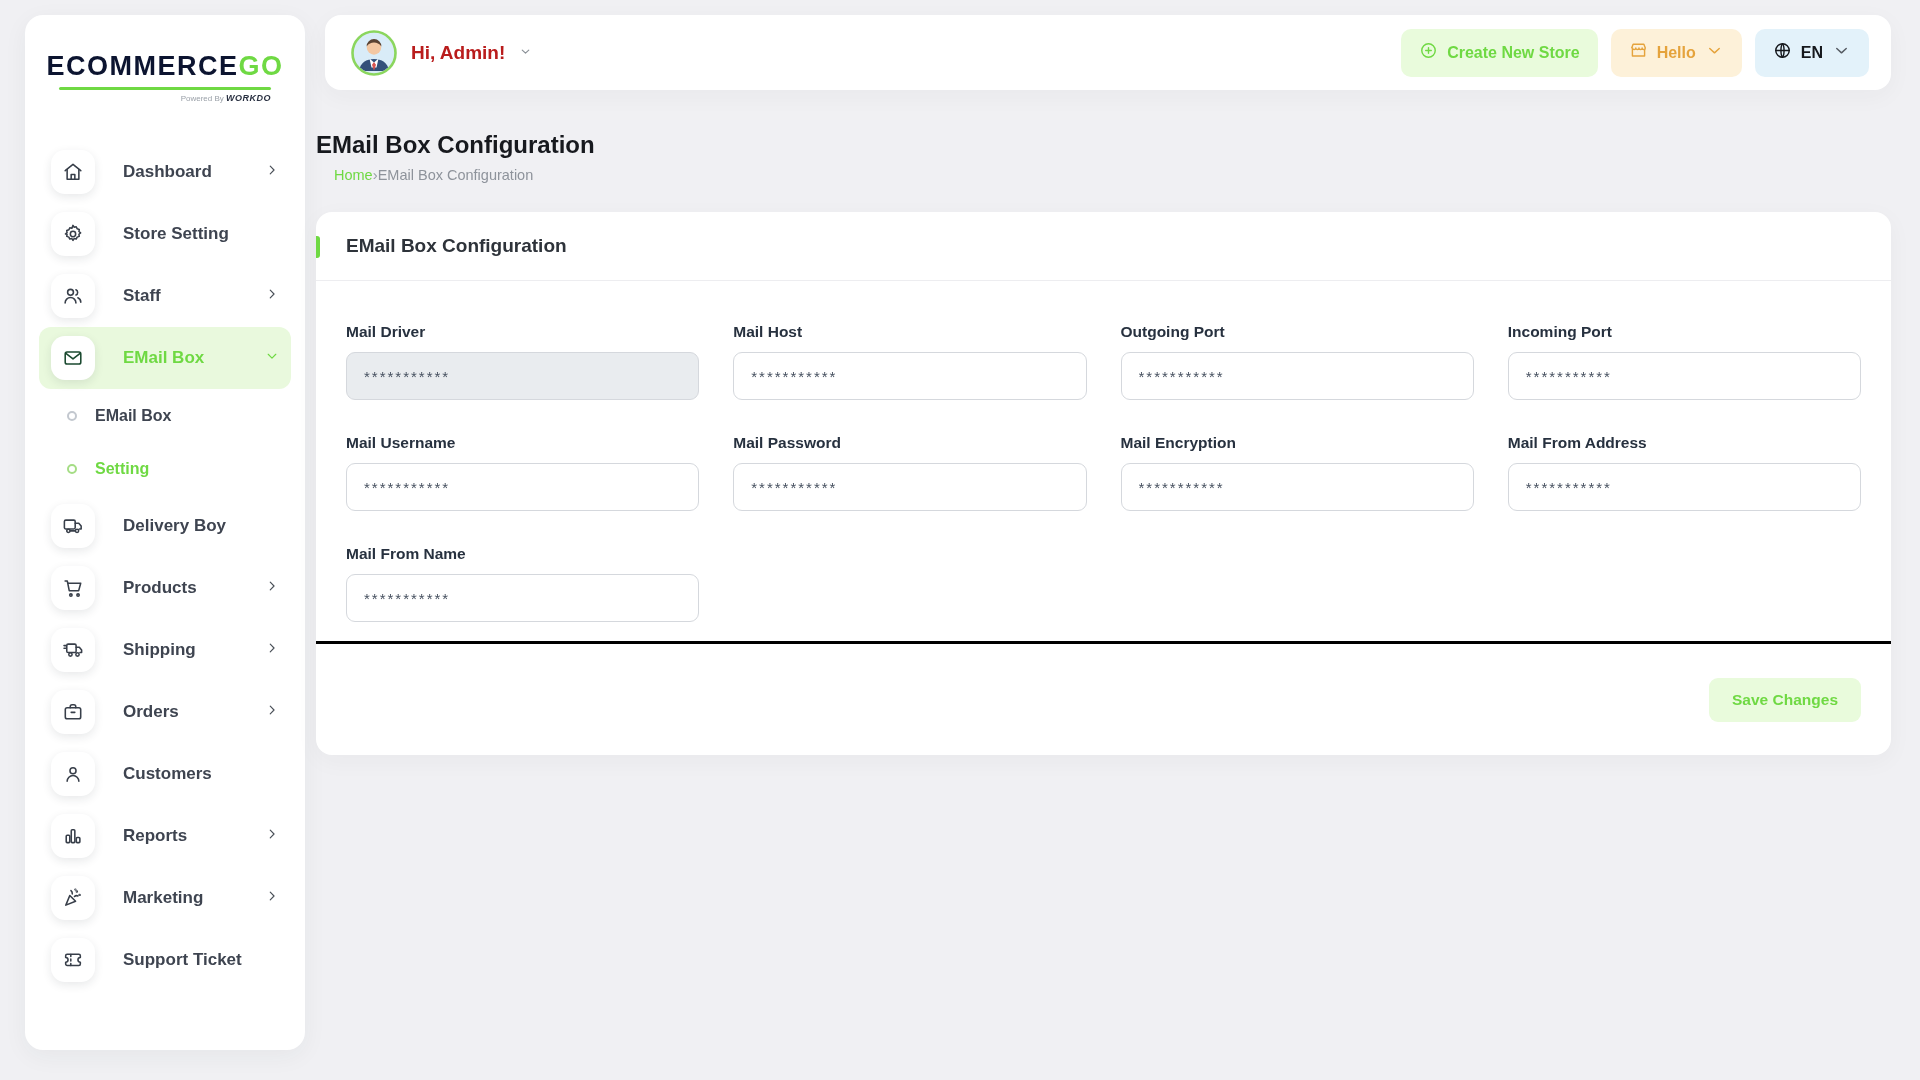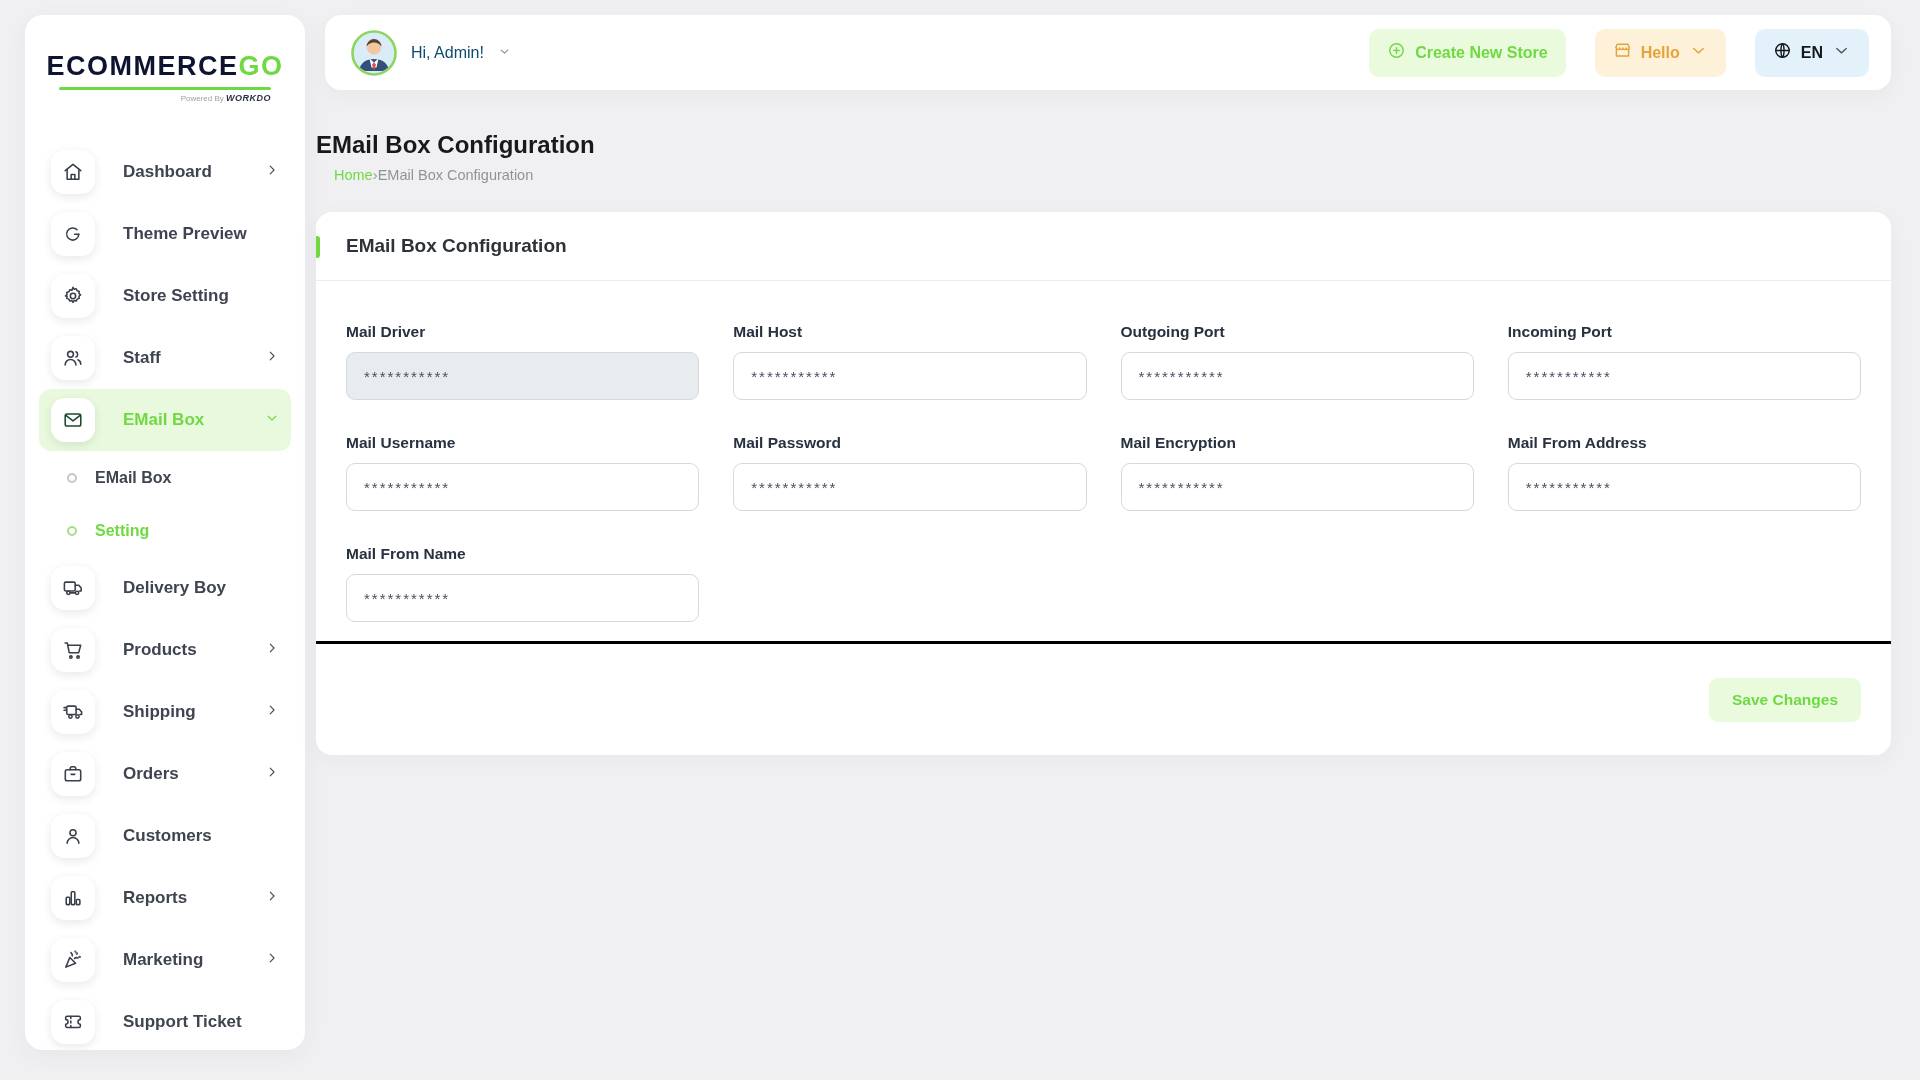--- a/index.html
+++ b/index.html
@@ -38,24 +38,24 @@
   .nav-row.sub.active { background:transparent; }
   .nav-row.sub.active .nav-bullet { border-color:#a5dd85; }
   .nav-row.sub.active .nav-label { color:#6fd943; }
 
   
   .topbar { position:absolute; left:325px; top:15px; width:1566px; height:75px;
     background:#fff; border-radius:16px; box-shadow:0 6px 24px rgba(40,50,60,.04);
     display:flex; align-items:center; padding:0 22px 0 26px; }
   .user-group { display:flex; align-items:center; gap:14px; cursor:pointer; }
   .avatar { width:46px; height:46px; }
-  .greeting { font-size:16px; font-weight:400; color:#0c4a6e; }
+  .greeting { font-size:19px; font-weight:700; color:#b91c1c; }
   .user-chev svg, .btn-chev svg { width:13px; height:13px; fill:none; stroke-width:2.2; stroke-linecap:round; stroke-linejoin:round; }
   .user-chev svg { stroke:#8a9097; }
-  .top-actions { margin-left:auto; display:flex; align-items:flex-end; gap:29px; }
+  .top-actions { margin-left:auto; display:flex; align-items:flex-end; gap:13px; }
   .pill { display:flex; align-items:center; gap:9px; border:none; cursor:pointer;
     border-radius:10px; padding:0 18px; height:48px; font-family:inherit;
     font-size:16px; font-weight:600; }
   .pill svg { width:19px; height:19px; fill:none; stroke-width:1.8; stroke-linecap:round; stroke-linejoin:round; }
   .pill-create { background:#e9fbdc; color:#6fd943; }
   .pill-create svg { stroke:#6fd943; }
   .pill-store { background:#fdf1d9; color:#e5a33c; }
   .pill-store svg { stroke:#e5a33c; }
   .pill-store .btn-chev svg { stroke:#e5a33c; }
   .pill-lang { background:#e3f2fa; color:#15181c; }
@@ -109,31 +109,20 @@
           </svg>
         </span>
 
     <span class="nav-label">Dashboard</span>
     <span class="nav-chev"><svg viewBox="0 0 24 24">
             <polyline points="9 5.5 15.5 12 9 18.5"></polyline>
           </svg></span>
 
   </div>
 
-  <div class="nav-row">
-    <span class="nav-tile">
-          <svg viewBox="0 0 24 24">
-            <path d="M18.3 12.2a6.6 6.6 0 1 1-1.9-4.8"></path>
-            <path d="M18.3 12.2h-4.6"></path>
-          </svg>
-        </span>
-
-    <span class="nav-label">Theme Preview</span>
-
-  </div>
 
   <div class="nav-row">
     <span class="nav-tile">
           <svg viewBox="0 0 24 24">
             <circle cx="12" cy="12" r="2.9"></circle>
             <path d="M12 2.6l1.2 2 2.3-.5 1 2.1 2.3.8-.3 2.3 1.8 1.5-1.8 1.5.3 2.3-2.3.8-1 2.1-2.3-.5-1.2 2-1.2-2-2.3.5-1-2.1-2.3-.8.3-2.3L3.7 12l1.8-1.5-.3-2.3 2.3-.8 1-2.1 2.3.5z"></path>
           </svg>
         </span>
 
     <span class="nav-label">Store Setting</span>

